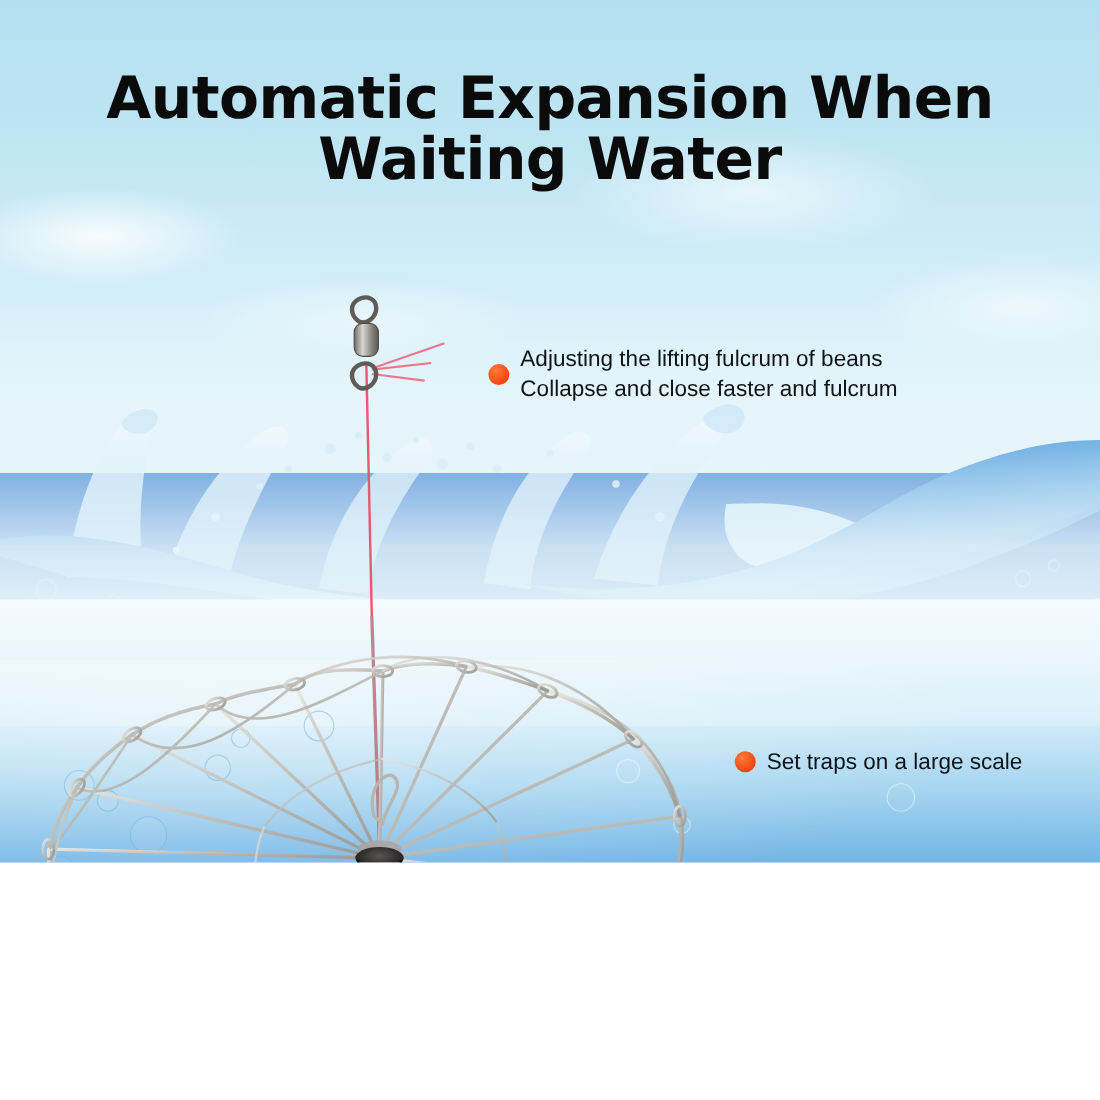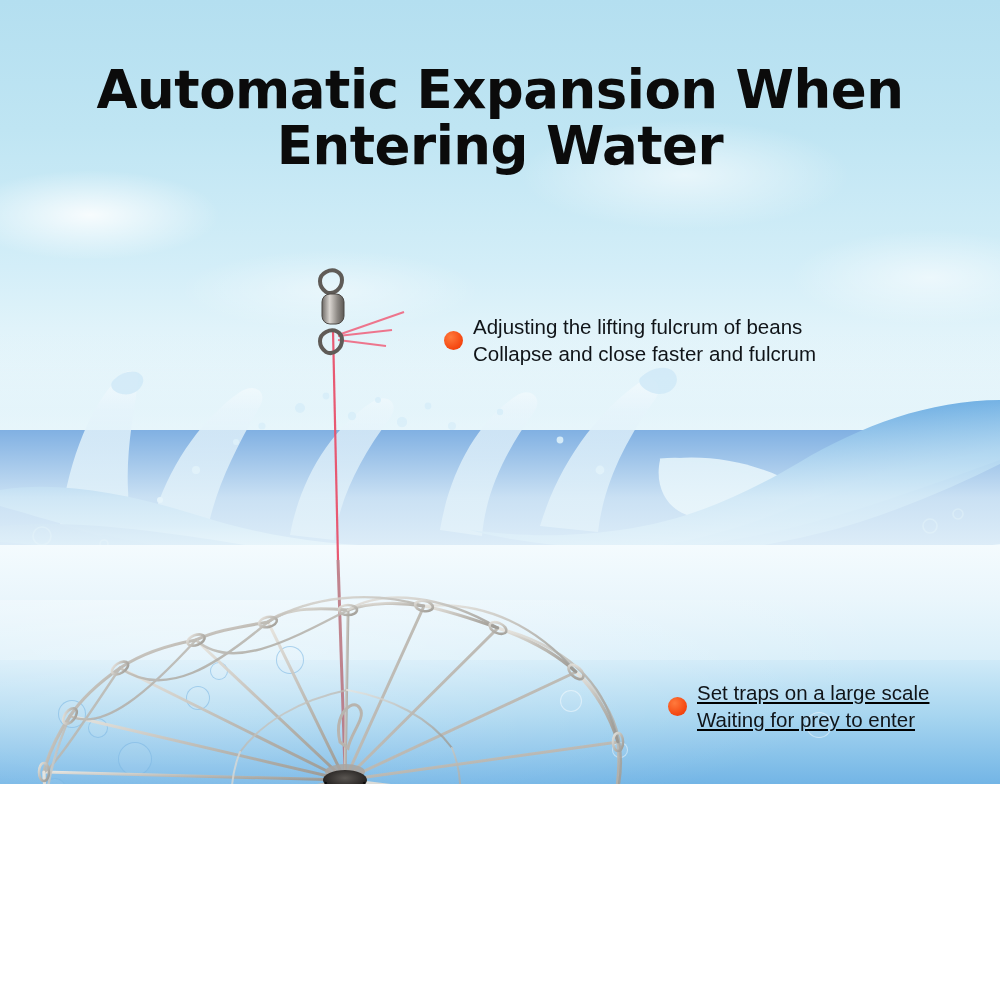--- a/index.html
+++ b/index.html
@@ -78,21 +78,21 @@
     background:radial-gradient(circle at 35% 32%,#ff7a3c,#f4450f 70%,#e03a08 100%);
     margin-right:10px;
   }
   .ctext{
     color:#101418;font-size:20.5px;line-height:27px;
     font-family:"Liberation Sans",sans-serif;white-space:nowrap;
   }
   .ctext .ln{display:block;}
 
   #callout-1{left:444px;top:313px;}
-  #callout-2{left:668px;top:679px;text-decoration:underline;}
+  #callout-2{left:668px;top:679px;}
   #callout-2 .ctext{text-align:left;}
 
   
   .figure{position:absolute;left:0;top:0;width:1000px;height:1000px;pointer-events:none;}
 
   
   .crab{position:absolute;left:358px;top:838px;width:192px;height:100px;}
 </style>
 </head>
 <body>
@@ -100,21 +100,21 @@
 <div id="stage">
 
   <div class="sky"></div>
   <div class="cloud" style="left:-40px;top:170px;width:260px;height:90px;"></div>
   <div class="cloud" style="left:520px;top:120px;width:330px;height:110px;opacity:.7;"></div>
   <div class="cloud" style="left:790px;top:230px;width:280px;height:95px;opacity:.65;"></div>
   <div class="cloud" style="left:180px;top:250px;width:300px;height:80px;opacity:.5;"></div>
 
   <div class="title">
     <span class="l1">Automatic Expansion When</span>
-    <span class="l2">Entering Water</span>
+    <span class="l2">Waiting Water</span>
   </div>
 
   <div class="waterband">
     <div class="waterband-bg"></div>
     <svg width="1000" height="270" viewBox="0 0 1000 270">
       <defs>
         <linearGradient id="wv1" x1="0" y1="0" x2="0" y2="1">
           <stop offset="0%" stop-color="#2f86d4"></stop>
           <stop offset="55%" stop-color="#5aa6e0"></stop>
           <stop offset="100%" stop-color="#bfe2f4"></stop>
@@ -447,17 +447,16 @@
     <span class="ctext">
       <span class="ln">Adjusting the lifting fulcrum of beans</span>
       <span class="ln">Collapse and close faster and fulcrum</span>
     </span>
   </div>
 
   <div class="callout" id="callout-2">
     <span class="dot"></span>
     <span class="ctext">
       <span class="ln">Set traps on a large scale</span>
-      <span class="ln">Waiting for prey to enter</span>
     </span>
   </div>
 
 </div>
 
 </body></html>

